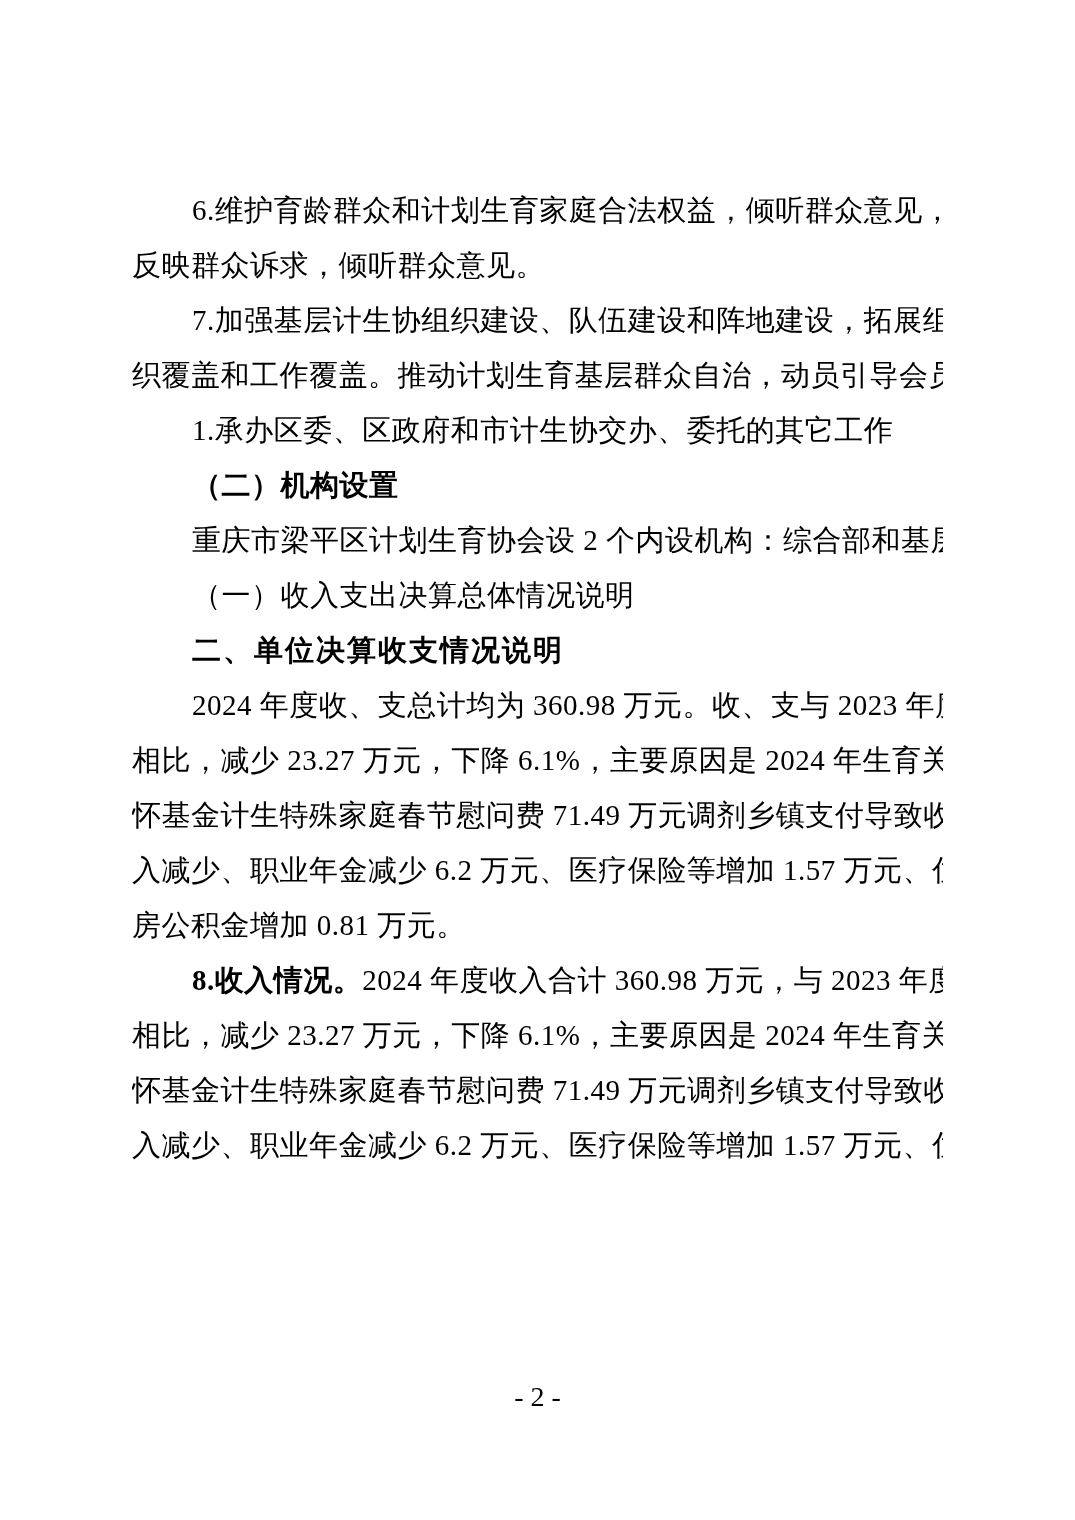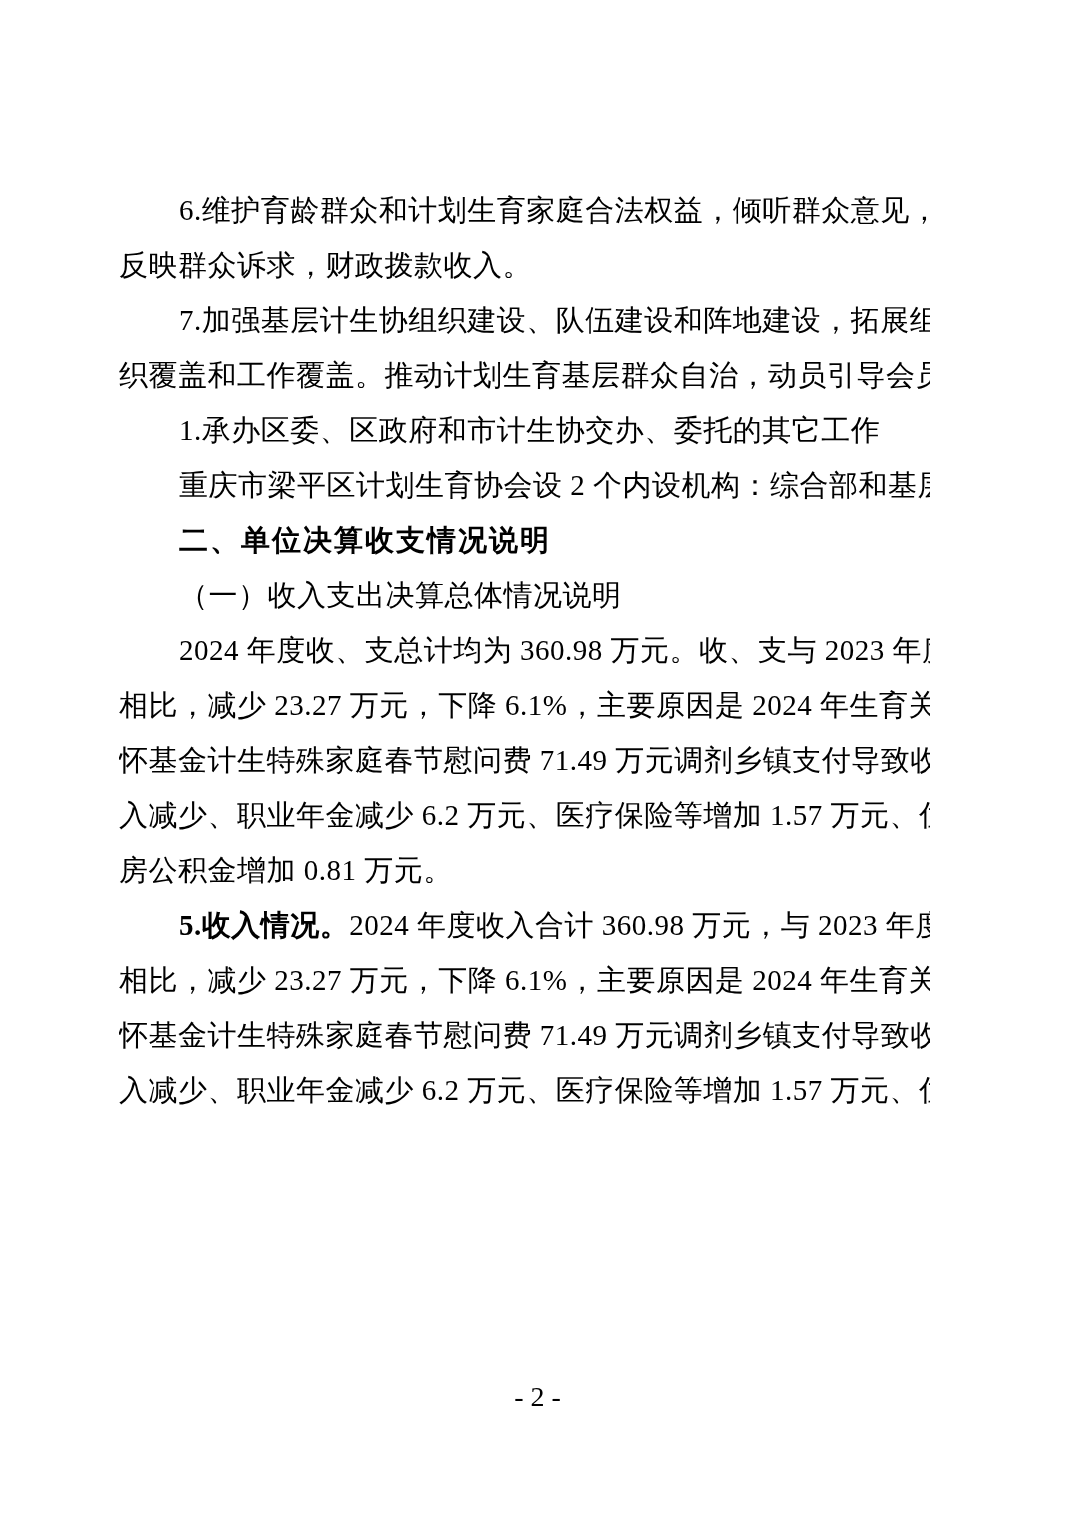--- a/index.html
+++ b/index.html
@@ -11,21 +11,21 @@
     position: relative;
     width: 1075px;
     height: 1520px;
     background: #ffffff;
     color: #000000;
     font-family: "Liberation Serif", "DejaVu Serif", serif;
     overflow: hidden;
   }
   .content {
     position: absolute;
-    left: 119px;
+    left: 132px;
     top: 183px;
     width: 811px;
   }
   .line {
     font-size: 29px;
     line-height: 55px;
     height: 55px;
     white-space: nowrap;
     overflow: hidden;
     text-align: left;
@@ -63,42 +63,43 @@
     color: #000000;
   }
 </style>
 </head>
 <body>
 
 <div class="page">
   <div class="content">
 
     <div class="line indent just">6.维护育龄群众和计划生育家庭合法权益，倾听群众意见，</div>
-    <div class="line">反映群众诉求，财政拨款收入。</div>
+    <div class="line">反映群众诉求，倾听群众意见。</div>
 
     <div class="line indent just">7.加强基层计生协组织建设、队伍建设和阵地建设，拓展组</div>
     <div class="line just">织覆盖和工作覆盖。推动计划生育基层群众自治，动员引导会员、</div>
 
     <div class="line indent">1.承办区委、区政府和市计生协交办、委托的其它工作</div>
 
+    <div class="line indent h-serif-bold">（二）机构设置</div>
 
     <div class="line indent just">重庆市梁平区计划生育协会设 2 个内设机构：综合部和基层</div>
 
+    <div class="line indent">（一）收入支出决算总体情况说明</div>
+
     <div class="line indent h-sans-bold">二、单位决算收支情况说明</div>
-
-    <div class="line indent">（一）收入支出决算总体情况说明</div>
 
     <div class="line indent just">2024 年度收、支总计均为 360.98 万元。收、支与 2023 年度</div>
     <div class="line just">相比，减少 23.27 万元，下降 6.1%，主要原因是 2024 年生育关</div>
     <div class="line just">怀基金计生特殊家庭春节慰问费 71.49 万元调剂乡镇支付导致收</div>
     <div class="line just">入减少、职业年金减少 6.2 万元、医疗保险等增加 1.57 万元、住</div>
     <div class="line">房公积金增加 0.81 万元。</div>
 
     <div class="line indent just">
-      <span class="lead">5.收入情况。</span><span>2024 年度收入合计 360.98 万元，与 2023 年度</span>
+      <span class="lead">8.收入情况。</span><span>2024 年度收入合计 360.98 万元，与 2023 年度</span>
     </div>
     <div class="line just">相比，减少 23.27 万元，下降 6.1%，主要原因是 2024 年生育关</div>
     <div class="line just">怀基金计生特殊家庭春节慰问费 71.49 万元调剂乡镇支付导致收</div>
     <div class="line just">入减少、职业年金减少 6.2 万元、医疗保险等增加 1.57 万元、住</div>
 
   </div>
 
   <div class="footer">- 2 -</div>
 </div>
 

